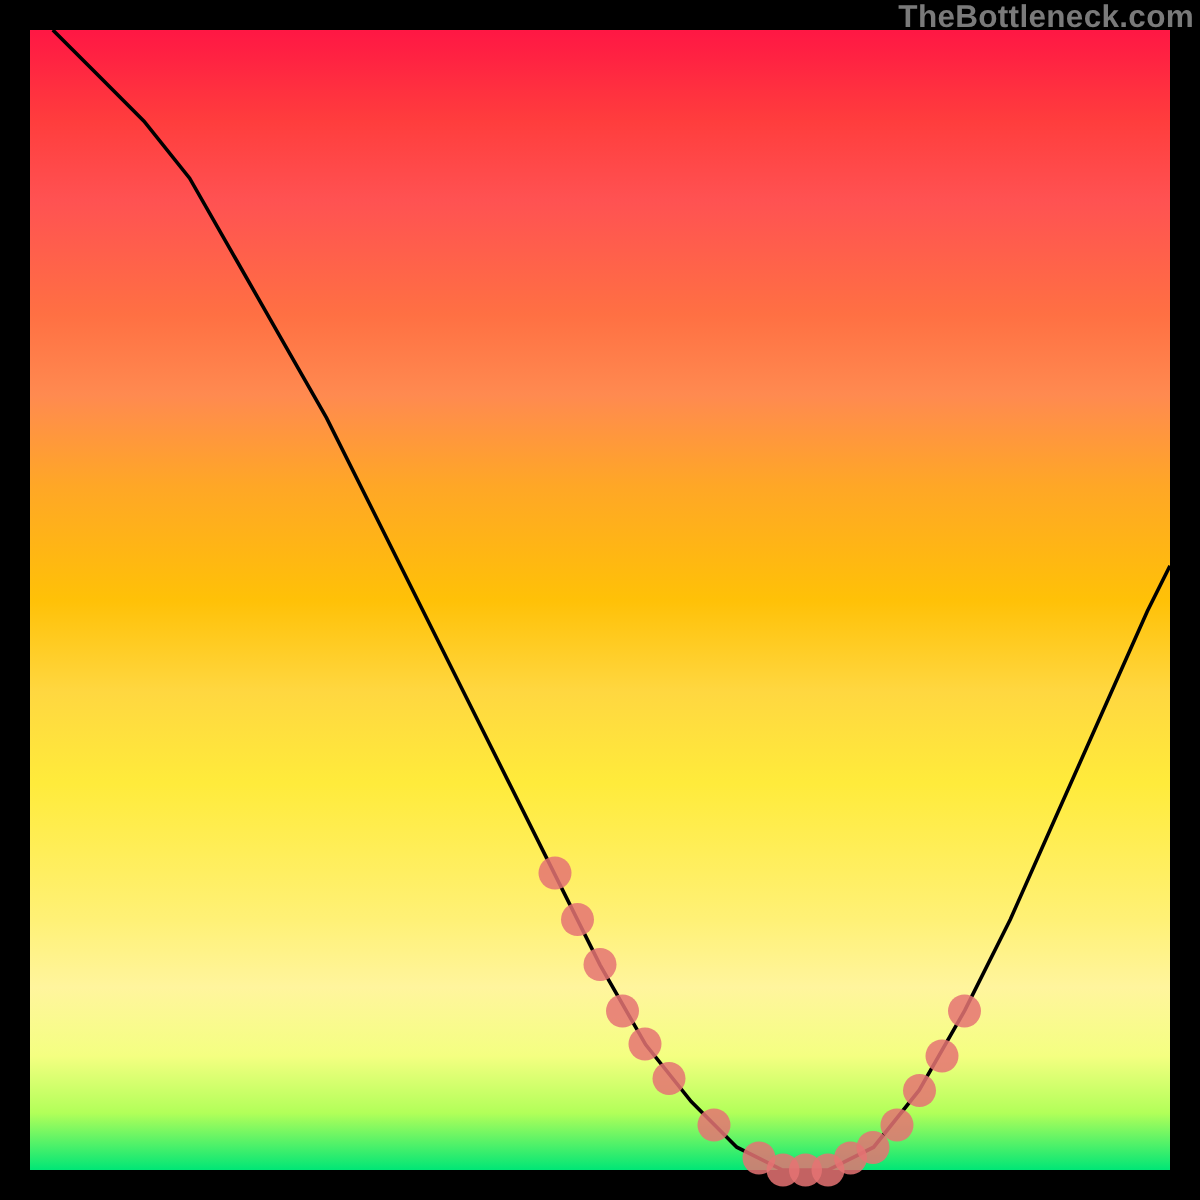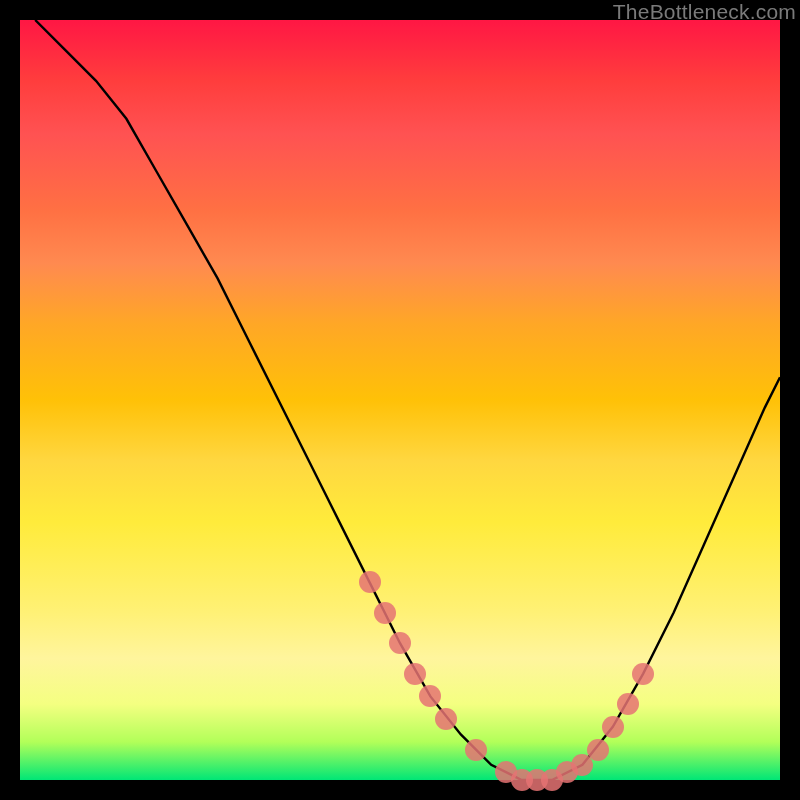--- a/index.html
+++ b/index.html
@@ -32,21 +32,21 @@
       #f4ff81 90%,
       #b2ff59 95%,
       #00e676 100%);
   }
   .watermark {
     position: absolute;
     top: 0px;
     right: 4px;
     font-family: Arial, Helvetica, sans-serif;
     font-size: 21px;
-    font-weight: normal;
+    font-weight: bold;
     color: #7a7a7a;
     letter-spacing: 0.2px;
     z-index: 5;
     margin-left: 40px;
   }
   svg.curve {
     position: absolute;
     left: 0; top: 0;
     width: 760px; height: 760px;
     z-index: 3;

